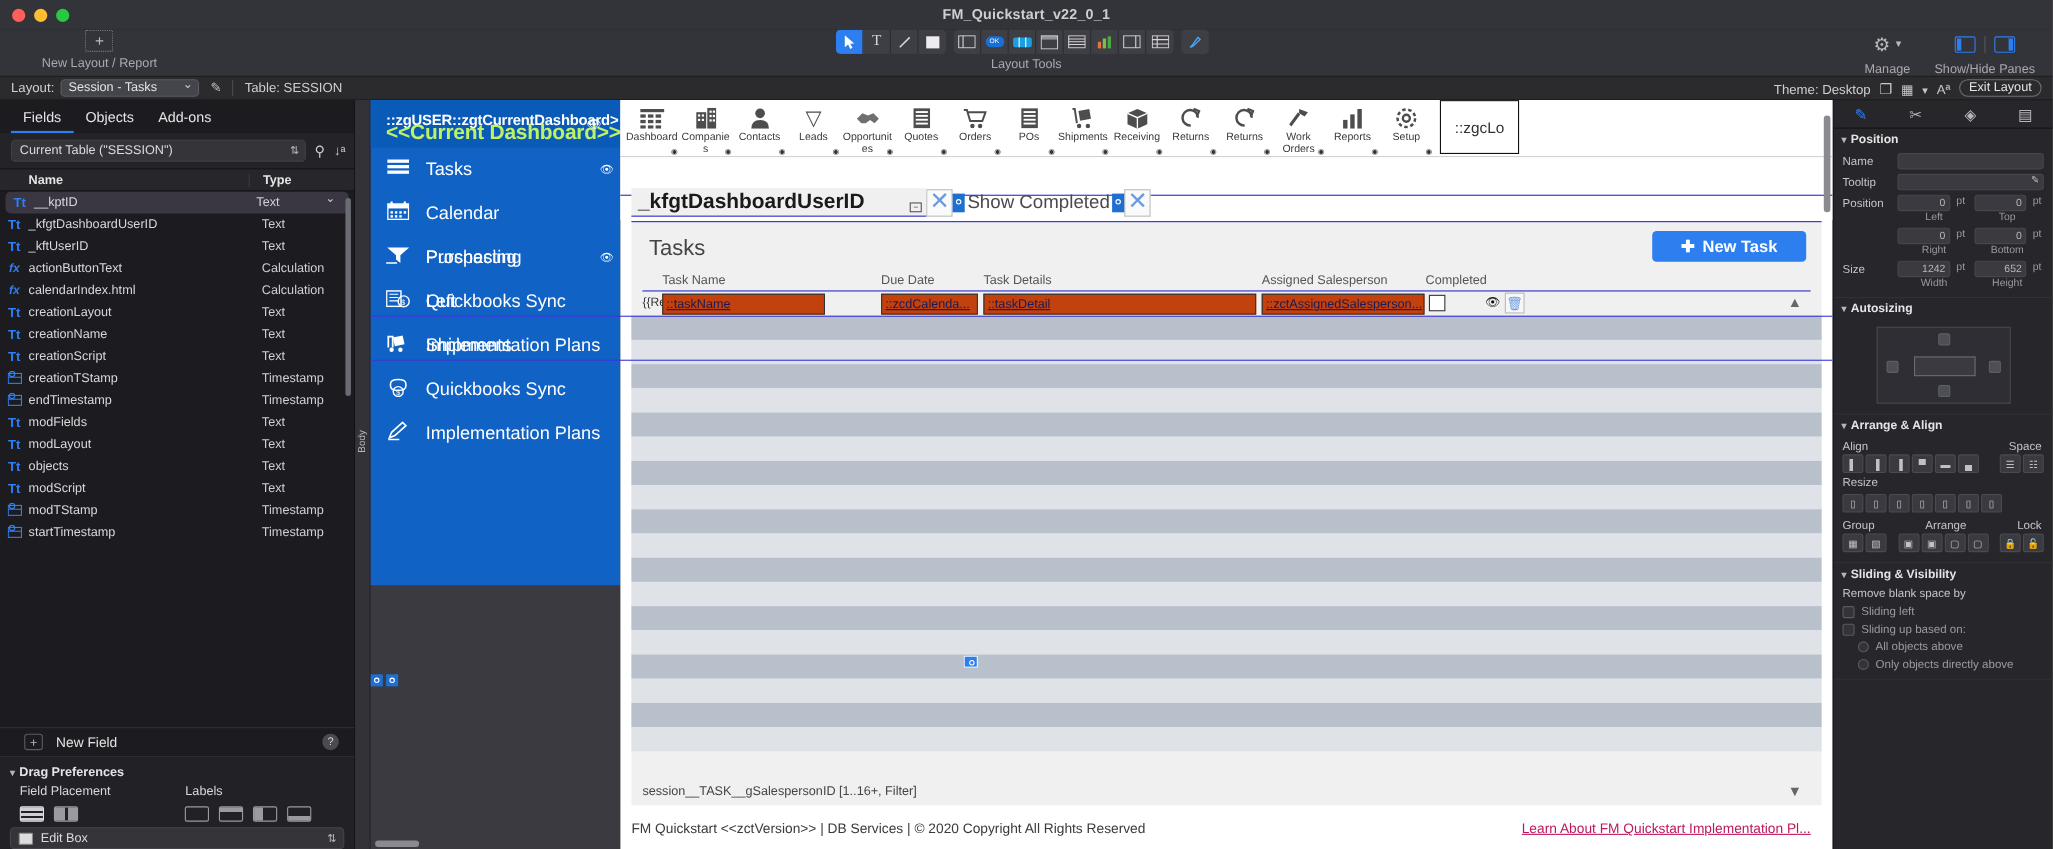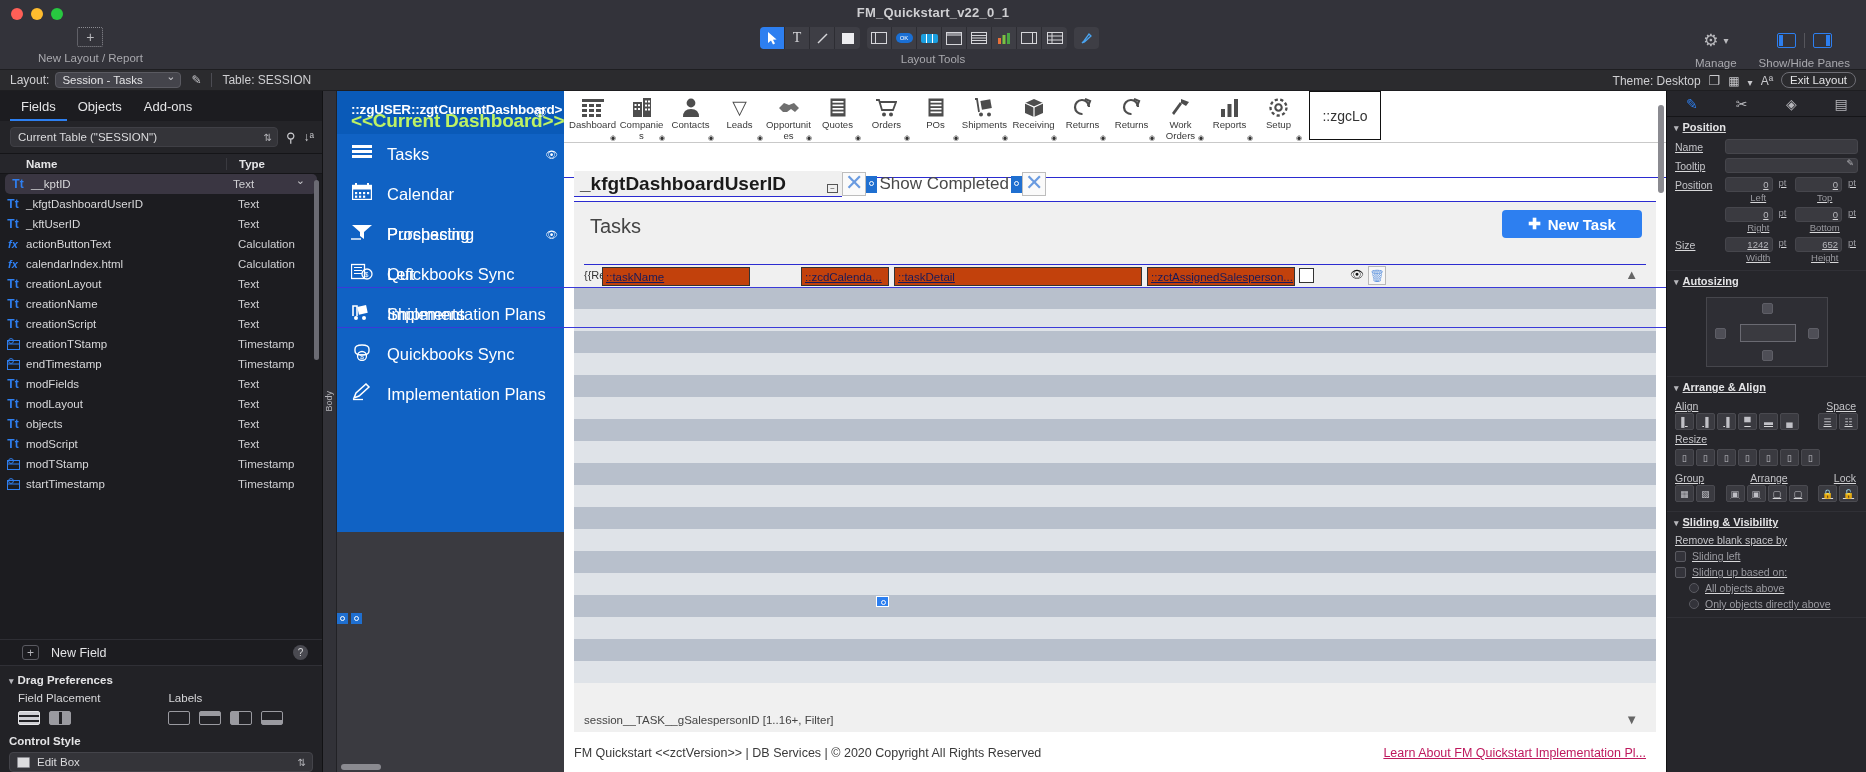--- a/index.html
+++ b/index.html
@@ -202,21 +202,21 @@
     background: #8a8a90; border-radius: 3px; }
   .vscroll-c { position: absolute; right: 2px; top: 14px; width: 6px; height: 88px;
     background: #8a8a90; border-radius: 3px; }
 
   
   .right { width: 200px; flex: 0 0 200px; background: #26262b; border-left: 1px solid #121214;
     display: flex; flex-direction: column; font-size: 11px; }
   .insp-tabs { height: 26px; display: flex; border-bottom: 1px solid #151518; background: #26262b; }
   .itab { flex: 1; display: flex; align-items: center; justify-content: center; color: #b6b6bb; font-size: 14px; }
   .itab.active { color: #2d7ff0; }
-  .insp-body { flex: 1; overflow: hidden; text-decoration: underline; }
+  .insp-body { flex: 1; overflow: hidden; }
   .isec { border-bottom: 1px solid #303036; padding-bottom: 5px; }
   .isec-h { font-size: 11px; font-weight: bold; color: #e4e4e6; padding: 4px 0 4px 7px; }
   .isec-h .caret { display: inline-block; margin-right: 4px; font-size: 9px; color: #b6b6bb; }
   .irow { display: flex; align-items: center; padding: 2px 8px 2px 8px; gap: 6px; }
   .ilab { width: 44px; font-size: 10.5px; color: #c4c4c8; text-align: left; }
   .iinput { flex: 1; height: 15px; background: #3a3a40; border: 1px solid #46464c; border-radius: 3px; }
   .iinput.pencil { position: relative; }
   .iinput.pencil::after { content: "✎"; position: absolute; right: 3px; top: -1px; font-size: 9px; color: #b6b6bb; }
   .qin { flex: 1; height: 15px; background: #3a3a40; border: 1px solid #46464c; border-radius: 3px;
     font-size: 9.5px; color: #b6b6bb; text-align: right; padding-right: 3px; line-height: 13px; }
@@ -520,23 +520,20 @@
           </div>
           <div class="dp-col">
             <div class="h">Labels</div>
             <div class="dp-icons">
               <div class="dpi"></div>
               <div class="dpi" style="background:linear-gradient(#9a9aa0 0 4px,transparent 4px);"></div>
               <div class="dpi" style="background:linear-gradient(90deg,#9a9aa0 0 8px,transparent 8px);"></div>
               <div class="dpi" style="background:linear-gradient(transparent 0 8px,#9a9aa0 8px);"></div>
             </div>
           </div>
-        </div>
-        <div class="ctrlstyle">
-          <div style="font-size:11.5px;color:#e4e4e6;font-weight:bold;">Control Style</div>
         </div>
         <div class="cs-select">
           <div class="cs-box"></div>
           <span>Edit Box</span>
         </div>
       </div>
     </div>
 
     <div class="center">
       <div class="ruler-col">
@@ -834,20 +831,29 @@
               </div>
             <span class="xbox"><span class="xico">✕</span></span>
           </div>
 
           <div class="tasksarea">
             <div class="tasks-title">Tasks</div>
             <div class="newtask">
               <span>✚</span>
               <span>New Task</span>
             </div>
+            <div class="colhdr">
+              <div id="portal-cols">
+                  <div class="ch" style="left: 18px;">Task Name</div>
+                  <div class="ch" style="left: 217px;">Due Date</div>
+                  <div class="ch" style="left: 310px;">Task Details</div>
+                  <div class="ch" style="left: 563px;">Assigned Salesperson</div>
+                  <div class="ch" style="left: 712px;">Completed</div>
+                </div>
+            </div>
             <div class="rowline">
               <span style="position:absolute;left:0px;top:4px;font-size:11px;color:#333;">{{Re</span>
               <div id="portal-fields">
                   <div class="fbox" style="left: 18px; width: 148px;">
                     <span class="und">::taskName</span>
                   </div>
                   <div class="fbox" style="left: 217px; width: 88px;">
                     <span class="und">::zcdCalenda...</span>
                   </div>
                   <div class="fbox" style="left: 310px; width: 248px;">

